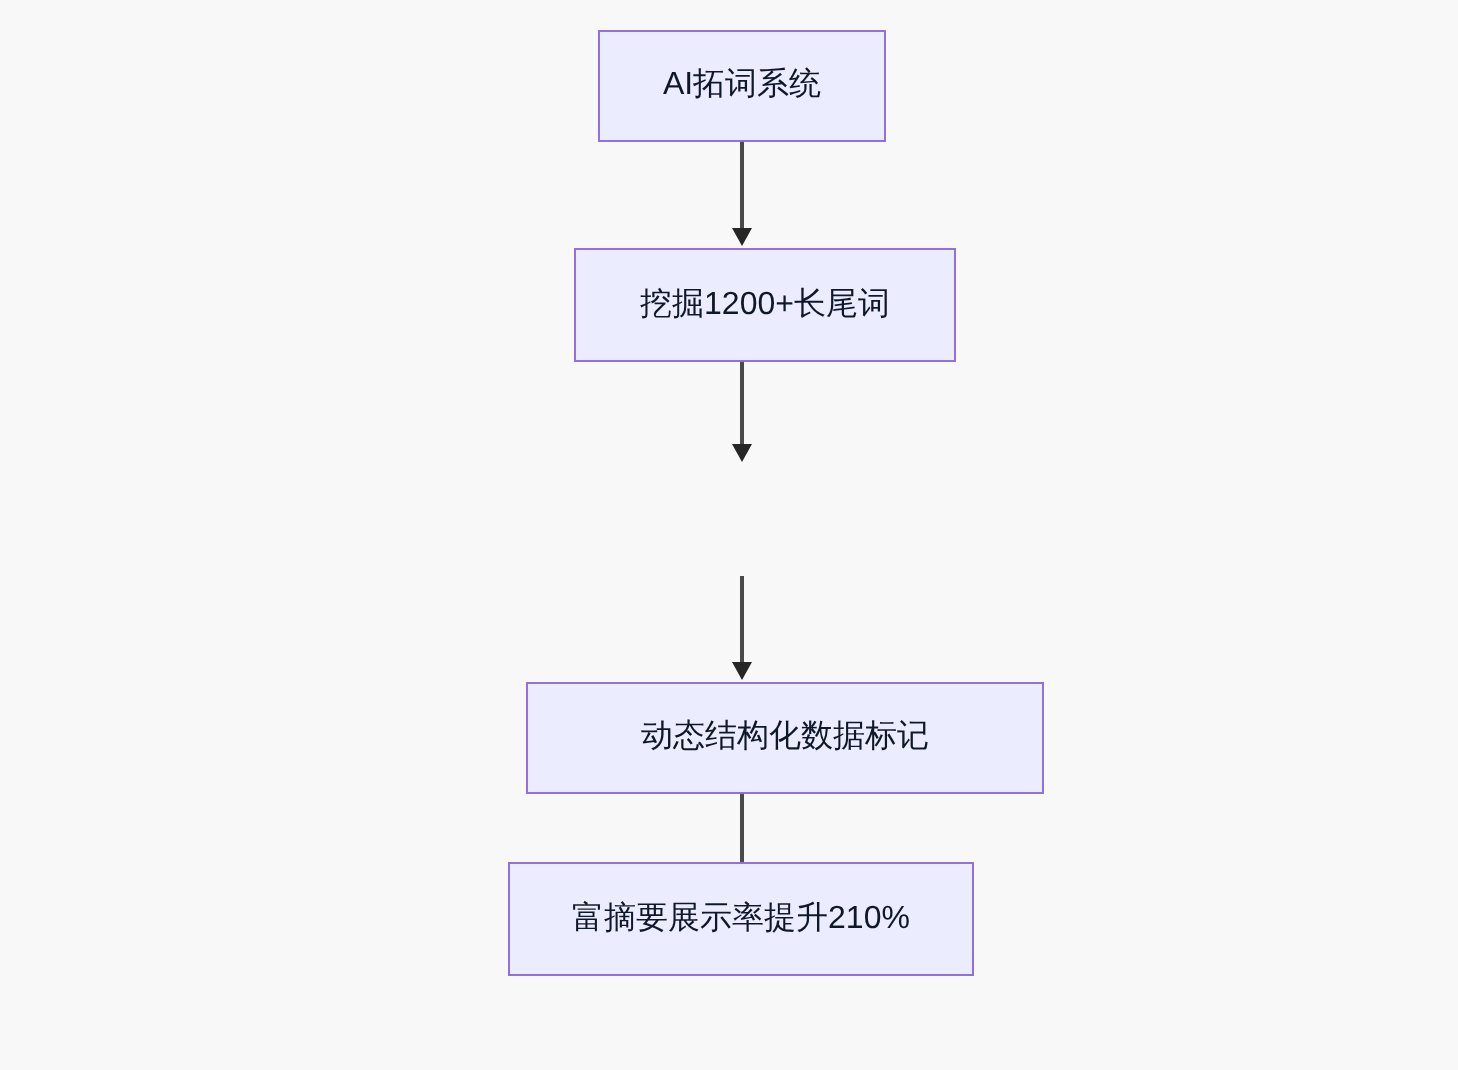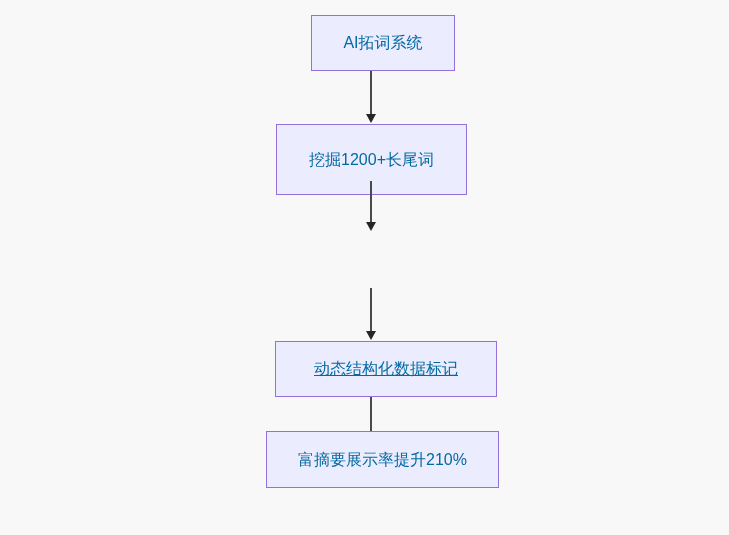--- a/index.html
+++ b/index.html
@@ -14,34 +14,33 @@
     width: 729px;
     height: 535px;
     background: #f8f8f8;
     overflow: hidden;
   }
   .flow-node {
     position: absolute;
     box-sizing: border-box;
     background: #ececff;
     border: 1.5px solid #9370db;
-    color: #0369a1;
+    color: #0f172a;
     font-size: 16px;
     line-height: 1.2;
     display: flex;
     align-items: center;
     justify-content: center;
     text-align: center;
     white-space: nowrap;
-    margin-left: 12px;
   }
   .n1 { left: 299px; top: 15px;  width: 144px; height: 56px; }
-  .n2 { left: 264px; top: 124px; width: 191px; height: 71px; }
+  .n2 { left: 287px; top: 124px; width: 191px; height: 57px; }
   .n3 { left: 261px; top: 232px; width: 220px; height: 56px; }
-  .n4 { left: 263px; top: 341px; width: 222px; height: 56px; text-decoration: underline; }
+  .n4 { left: 263px; top: 341px; width: 259px; height: 56px; }
   .n5 { left: 254px; top: 431px; width: 233px; height: 57px; }
 
   .arrow-line {
     position: absolute;
     width: 2px;
     left: 370px;
     background: #4a4a4a;
   }
   .a1 { top: 71px;  height: 43px; }
   .a2 { top: 181px; height: 41px; }

